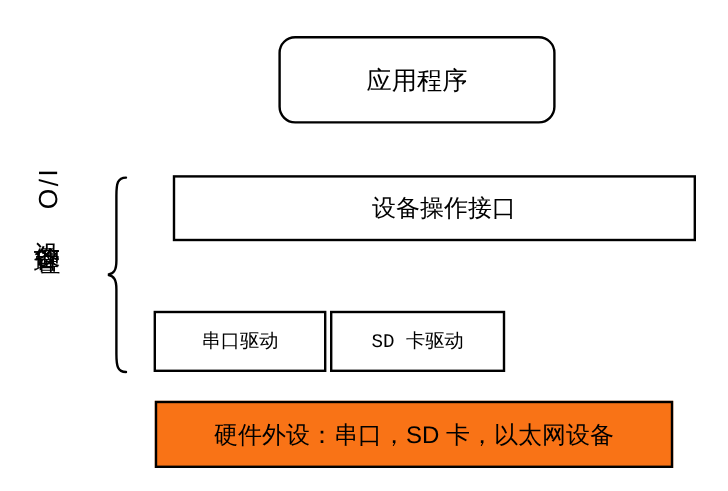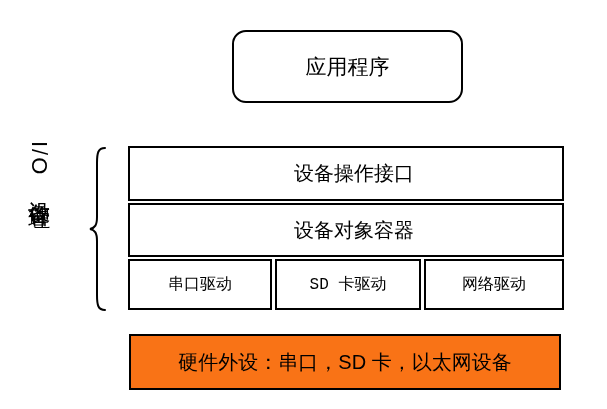--- a/index.html
+++ b/index.html
@@ -43,21 +43,21 @@
     line-height: 1.15;
     white-space: nowrap;
   }
   .brace {
     position: absolute;
     left: 88px;
     top: 145px;
   }
   .layer-row {
     position: absolute;
-    left: 128px;
+    left: 144px;
     width: 436px;
     border: 2px solid #000000;
     display: flex;
     align-items: center;
     justify-content: center;
     font-size: 20px;
     background: #ffffff;
     padding-left: 16px;
   }
   .row-1 { top: 146px; height: 55px; }
@@ -104,33 +104,27 @@
   <span class="brace">
     <svg width="20" height="168" viewBox="0 0 20 168">
       <path d="M 17 3 C 10 3, 9 8, 9 18 L 9 72 C 9 80, 7 83, 2 84 C 7 85, 9 88, 9 96 L 9 150 C 9 160, 10 165, 17 165" fill="none" stroke="#000000" stroke-width="2" stroke-linecap="round"></path>
     </svg>
   </span>
 
   <div class="layer-row row-1">
     <span>设备操作接口</span>
   </div>
 
-  <div class="layer-row row-2">
-    <span>设备对象容器</span>
-  </div>
 
   <div class="driver-cell driver-1">
     <span>串口驱动</span>
   </div>
 
   <div class="driver-cell driver-2">
     <span>SD 卡驱动</span>
   </div>
 
-  <div class="driver-cell driver-3">
-    <span>网络驱动</span>
-  </div>
 
   <div class="hw-box">
     <span>硬件外设：串口，SD 卡，以太网设备</span>
   </div>
 
 </div>
 
 </body></html>

